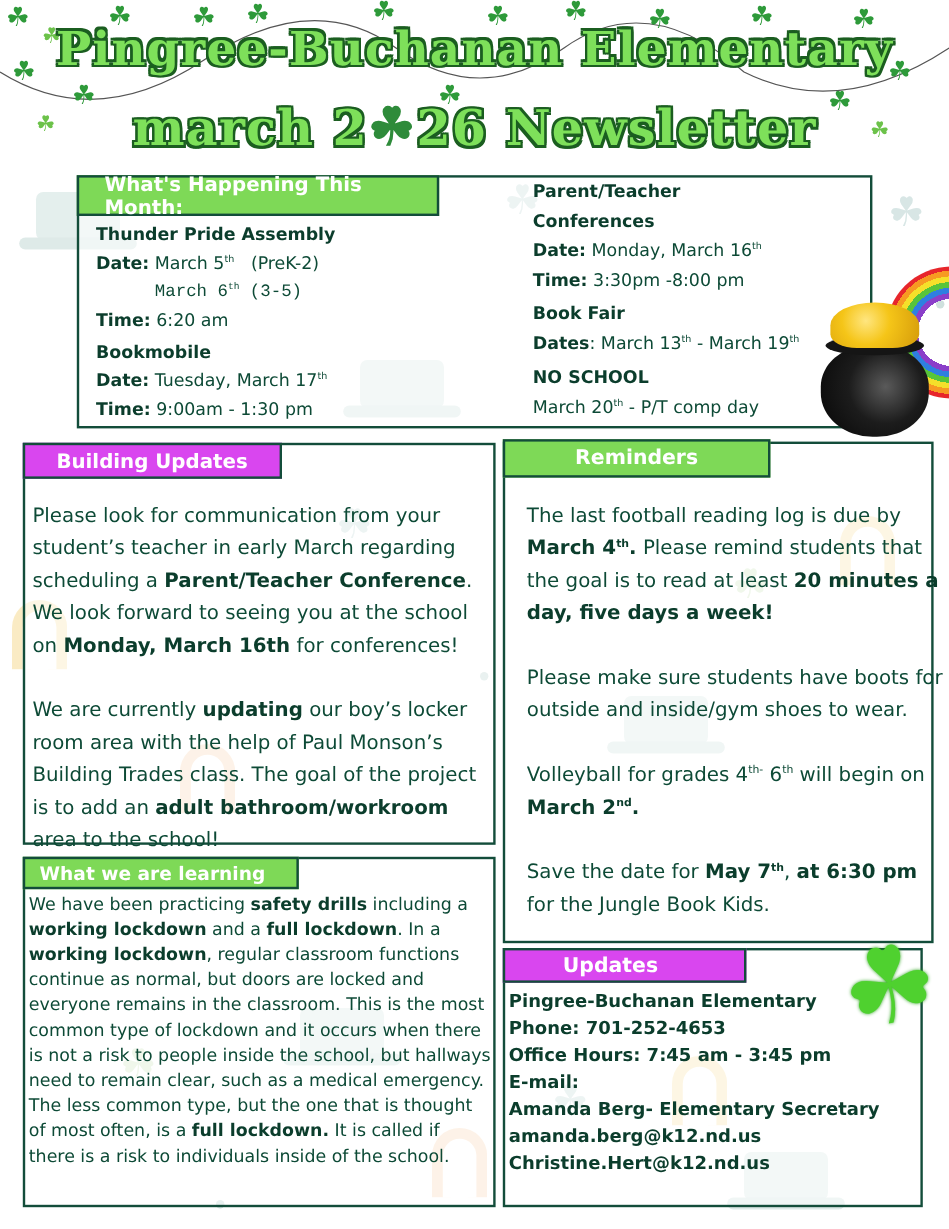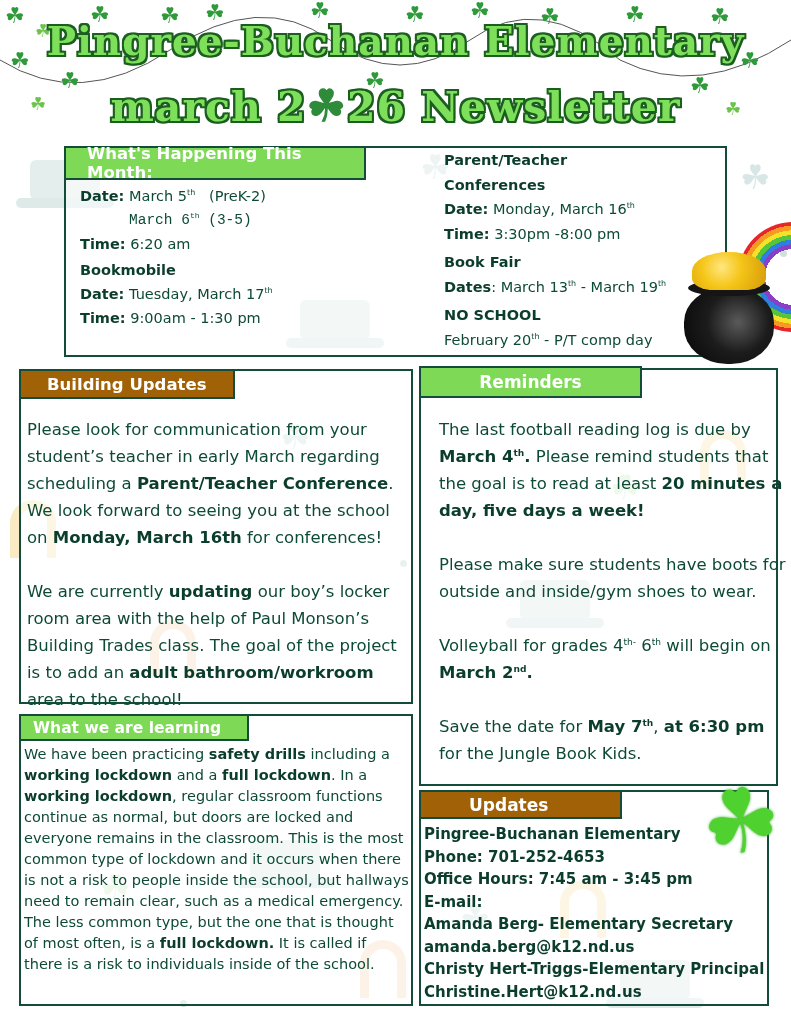--- a/index.html
+++ b/index.html
@@ -41,21 +41,21 @@
     background: rgba(255,255,255,0.55);
   }
   .label {
     position: absolute; z-index: 3;
     border: 2px solid #134d3a;
     color: #ffffff; font-weight: bold;
     font-family: "DejaVu Sans", sans-serif;
     display: flex; align-items: center;
   }
   .label.green { background: #7ed957; }
-  .label.yellow { background: #a16207; }
+  .label.yellow { background: #d946ef; }
 
   .txt { position: absolute; z-index: 3; color: #0d4a36; }
   .txt b { color: #0b3d2c; font-weight: bold; }
   sup { font-size: 0.55em; vertical-align: super; line-height: 0; }
 
   
   #happening-left { left: 80px; top: 184px; font-size: 14.5px; line-height: 24px; }
   #happening-left .indent { padding-left: 49px; font-family: Liberation Mono, monospace; }
   #happening-right { left: 444px; top: 148px; font-size: 14.5px; line-height: 24.5px; }
   #happening-right .gap { height: 4px; }
@@ -125,39 +125,40 @@
 
 <div class="title t1">Pingree-Buchanan Elementary</div>
 <div class="title t2"><span>march 2</span><span class="shamrock">☘</span><span>26 Newsletter</span></div>
 
 <div class="box" style="left:64px;top:146px;width:663px;height:211px;"></div>
 <div class="label green" style="left:64px;top:146px;width:302px;height:34px;padding-left:21px;font-size:16.5px;">
   <span>What's Happening This Month:</span>
 </div>
 
 <div class="txt" id="happening-left">
+  <div><b>Thunder Pride Assembly</b></div>
   <div><b>Date:</b> <span>March 5</span><sup>th</sup>&nbsp;&nbsp;&nbsp;<span>(PreK-2)</span></div>
   <div class="indent"><span>March 6</span><sup>th</sup> <span>(3-5)</span></div>
   <div><b>Time:</b> <span>6:20 am</span></div>
   <div style="margin-top:2px"><b>Bookmobile</b></div>
   <div><b>Date:</b> <span>Tuesday, March 17</span><sup>th</sup></div>
   <div><b>Time:</b> <span>9:00am - 1:30 pm</span></div>
 </div>
 
 <div class="txt" id="happening-right">
   <div><b>Parent/Teacher</b></div>
   <div><b>Conferences</b></div>
   <div><b>Date:</b> <span>Monday, March 16</span><sup>th</sup></div>
   <div><b>Time:</b> <span>3:30pm -8:00 pm</span></div>
   <div class="gap"></div>
   <div><b>Book Fair</b></div>
   <div><b>Dates</b>: <span>March 13</span><sup>th</sup><span> - March 19</span><sup>th</sup></div>
   <div class="gap"></div>
   <div><b>NO SCHOOL</b></div>
-  <div><span>February 20</span><sup>th</sup><span> - P/T comp day</span></div>
+  <div><span>March 20</span><sup>th</sup><span> - P/T comp day</span></div>
 </div>
 
 <div class="rainbow"></div>
 <div class="pot">
   <div class="potbody"></div>
   <div class="potrim"></div>
   <div class="coins"></div>
 </div>
 
 <div class="box" style="left:19px;top:369px;width:394px;height:335px;"></div>
@@ -197,17 +198,16 @@
 <div class="label yellow" style="left:419px;top:790px;width:203px;height:29px;padding-left:48px;font-size:17px;">
   <span>Updates</span>
 </div>
 <div class="txt contact" style="left:424px;top:823px;width:345px;">
   <div>Pingree-Buchanan Elementary</div>
   <div> Phone: 701-252-4653</div>
   <div>Office Hours: 7:45 am - 3:45 pm</div>
   <div> E-mail:</div>
   <div>Amanda Berg- Elementary Secretary</div>
   <div>amanda.berg@k12.nd.us</div>
-  <div>Christy Hert-Triggs-Elementary Principal</div>
   <div>Christine.Hert@k12.nd.us</div>
 </div>
 
 <div class="bigclover">☘</div>
 
 </body></html>

